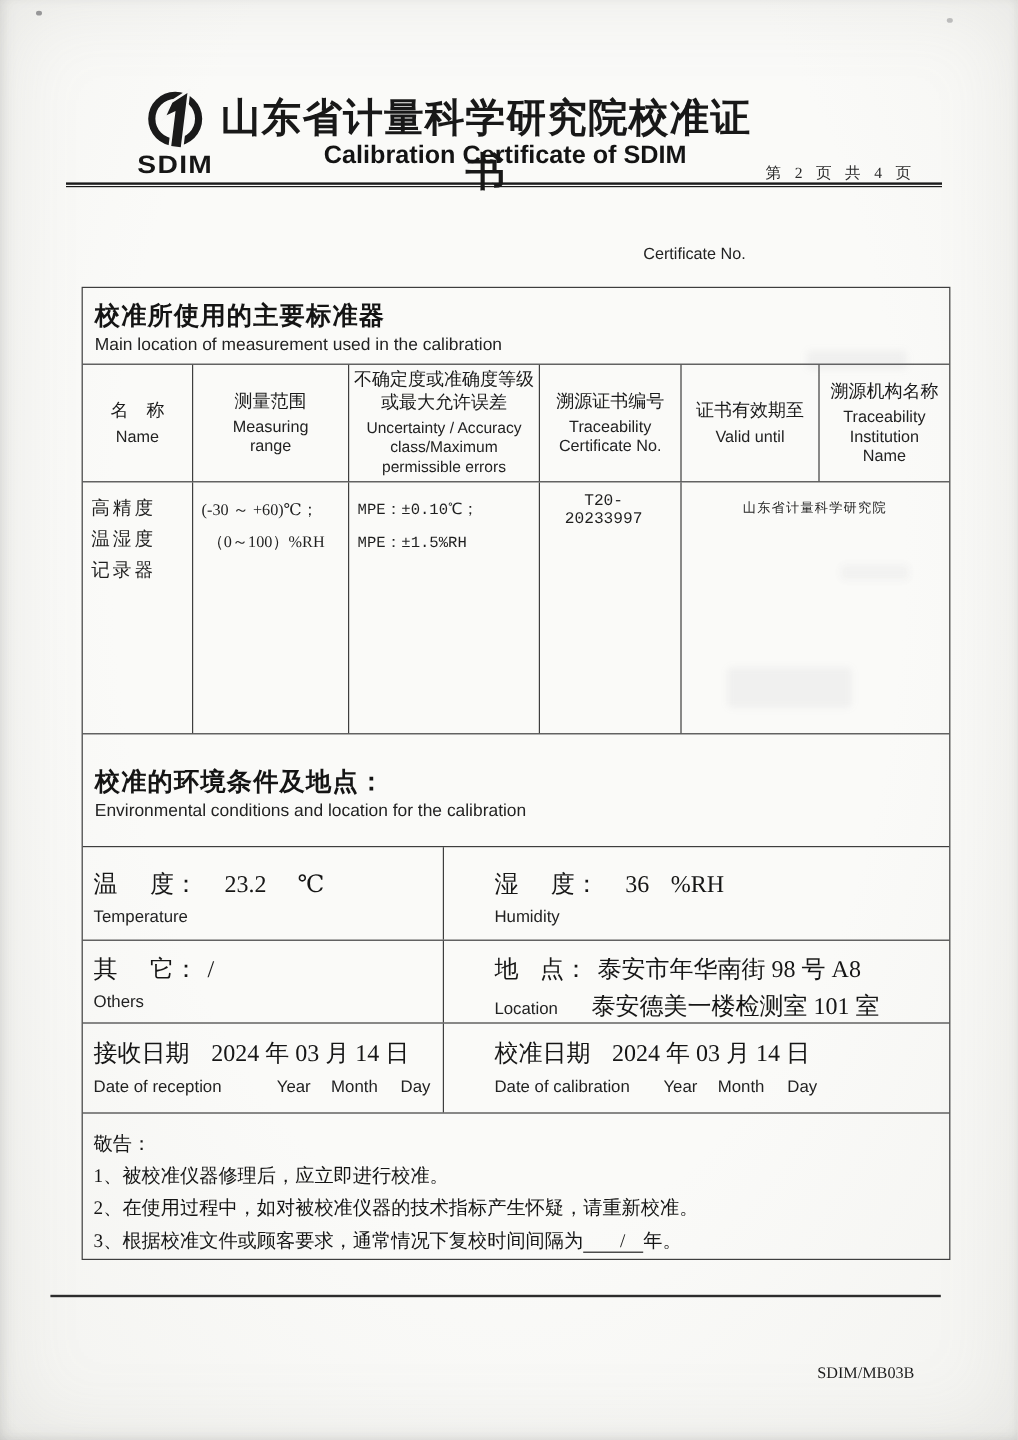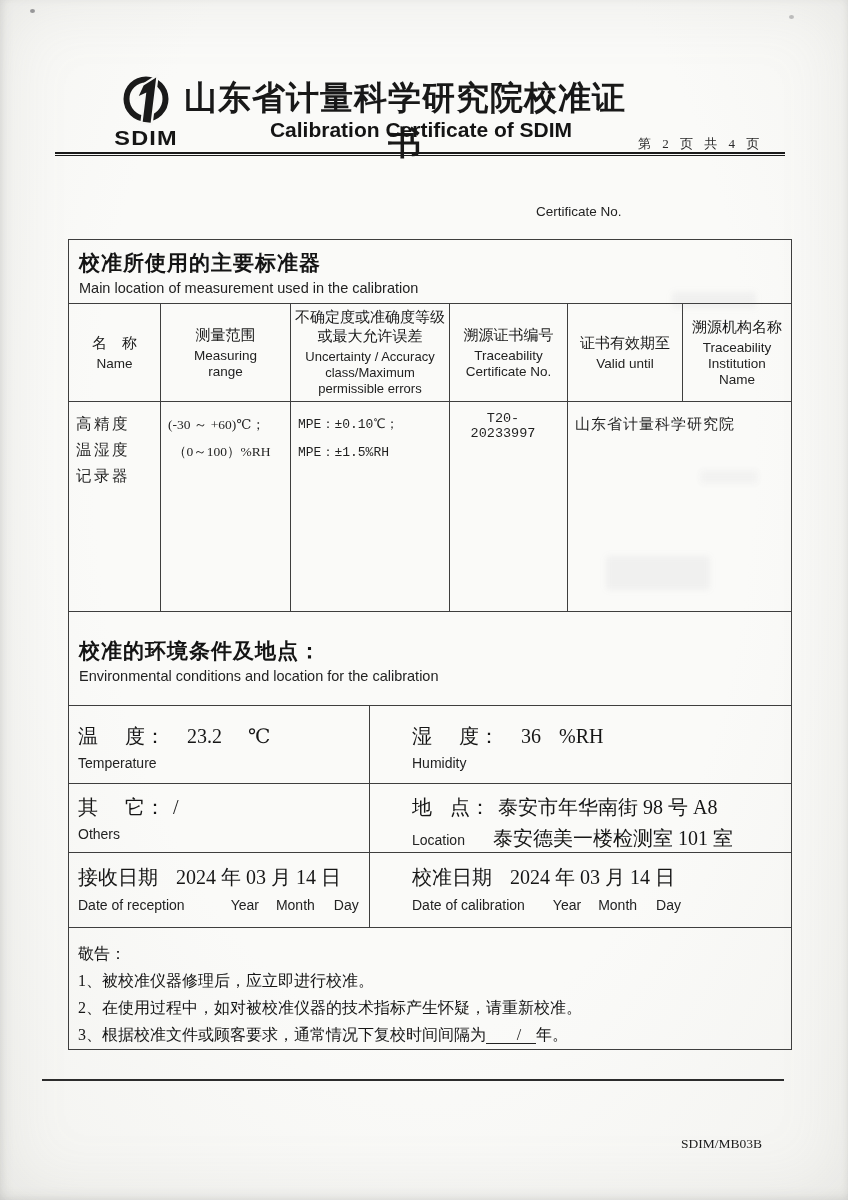--- a/index.html
+++ b/index.html
@@ -53,21 +53,21 @@
                  text-align:center; padding:2px 4px; }
   .thead .cn { font-size:15px; line-height:19px; color:#1a1a1a;}
   .thead .en { font-size:13.5px; line-height:16px; margin-top:3px; color:#222;}
   .tdata { height:210px; }
   .tdata .cell { padding:9px 18px 0 7px; }
   .d-name { font-size:15.5px; letter-spacing:2.5px; line-height:26px; }
   .d-range { font-size:13.5px; line-height:27px; }
   .d-range .ln2 { padding-left:5px; }
   .d-mpe { font-size:13px; line-height:28px; }
   .d-center { text-align:center; font-size:13.5px; padding-top:11px; }
-  .d-inst { font-size:15px; line-height:26px; letter-spacing:1px; }
+  .d-inst { font-size:11px; line-height:26px; letter-spacing:1px;margin-left:44px; }
 
   .r2 { display:flex; }
   .r2 .lcol { width:300px; padding-left:9px; }
   .r2 .rcol { flex:1; border-left:1.5px solid #3e3e3e; padding-left:42px; }
   .temp-row   { height:78px; } .temp-row .lcol,.temp-row .rcol { padding-top:17px; }
   .others-row { height:69px; } .others-row .lcol,.others-row .rcol { padding-top:10px; }
   .dates-row  { height:75px; } .dates-row .lcol,.dates-row .rcol { padding-top:11px; }
   .bigline { font-size:20px; color:#161616; }
   .subline { font-size:14px; margin-top:5px; color:#222; }
   .g27 { margin-left:27px; } .g22 { margin-left:22px; } .g26 { margin-left:26px; }

